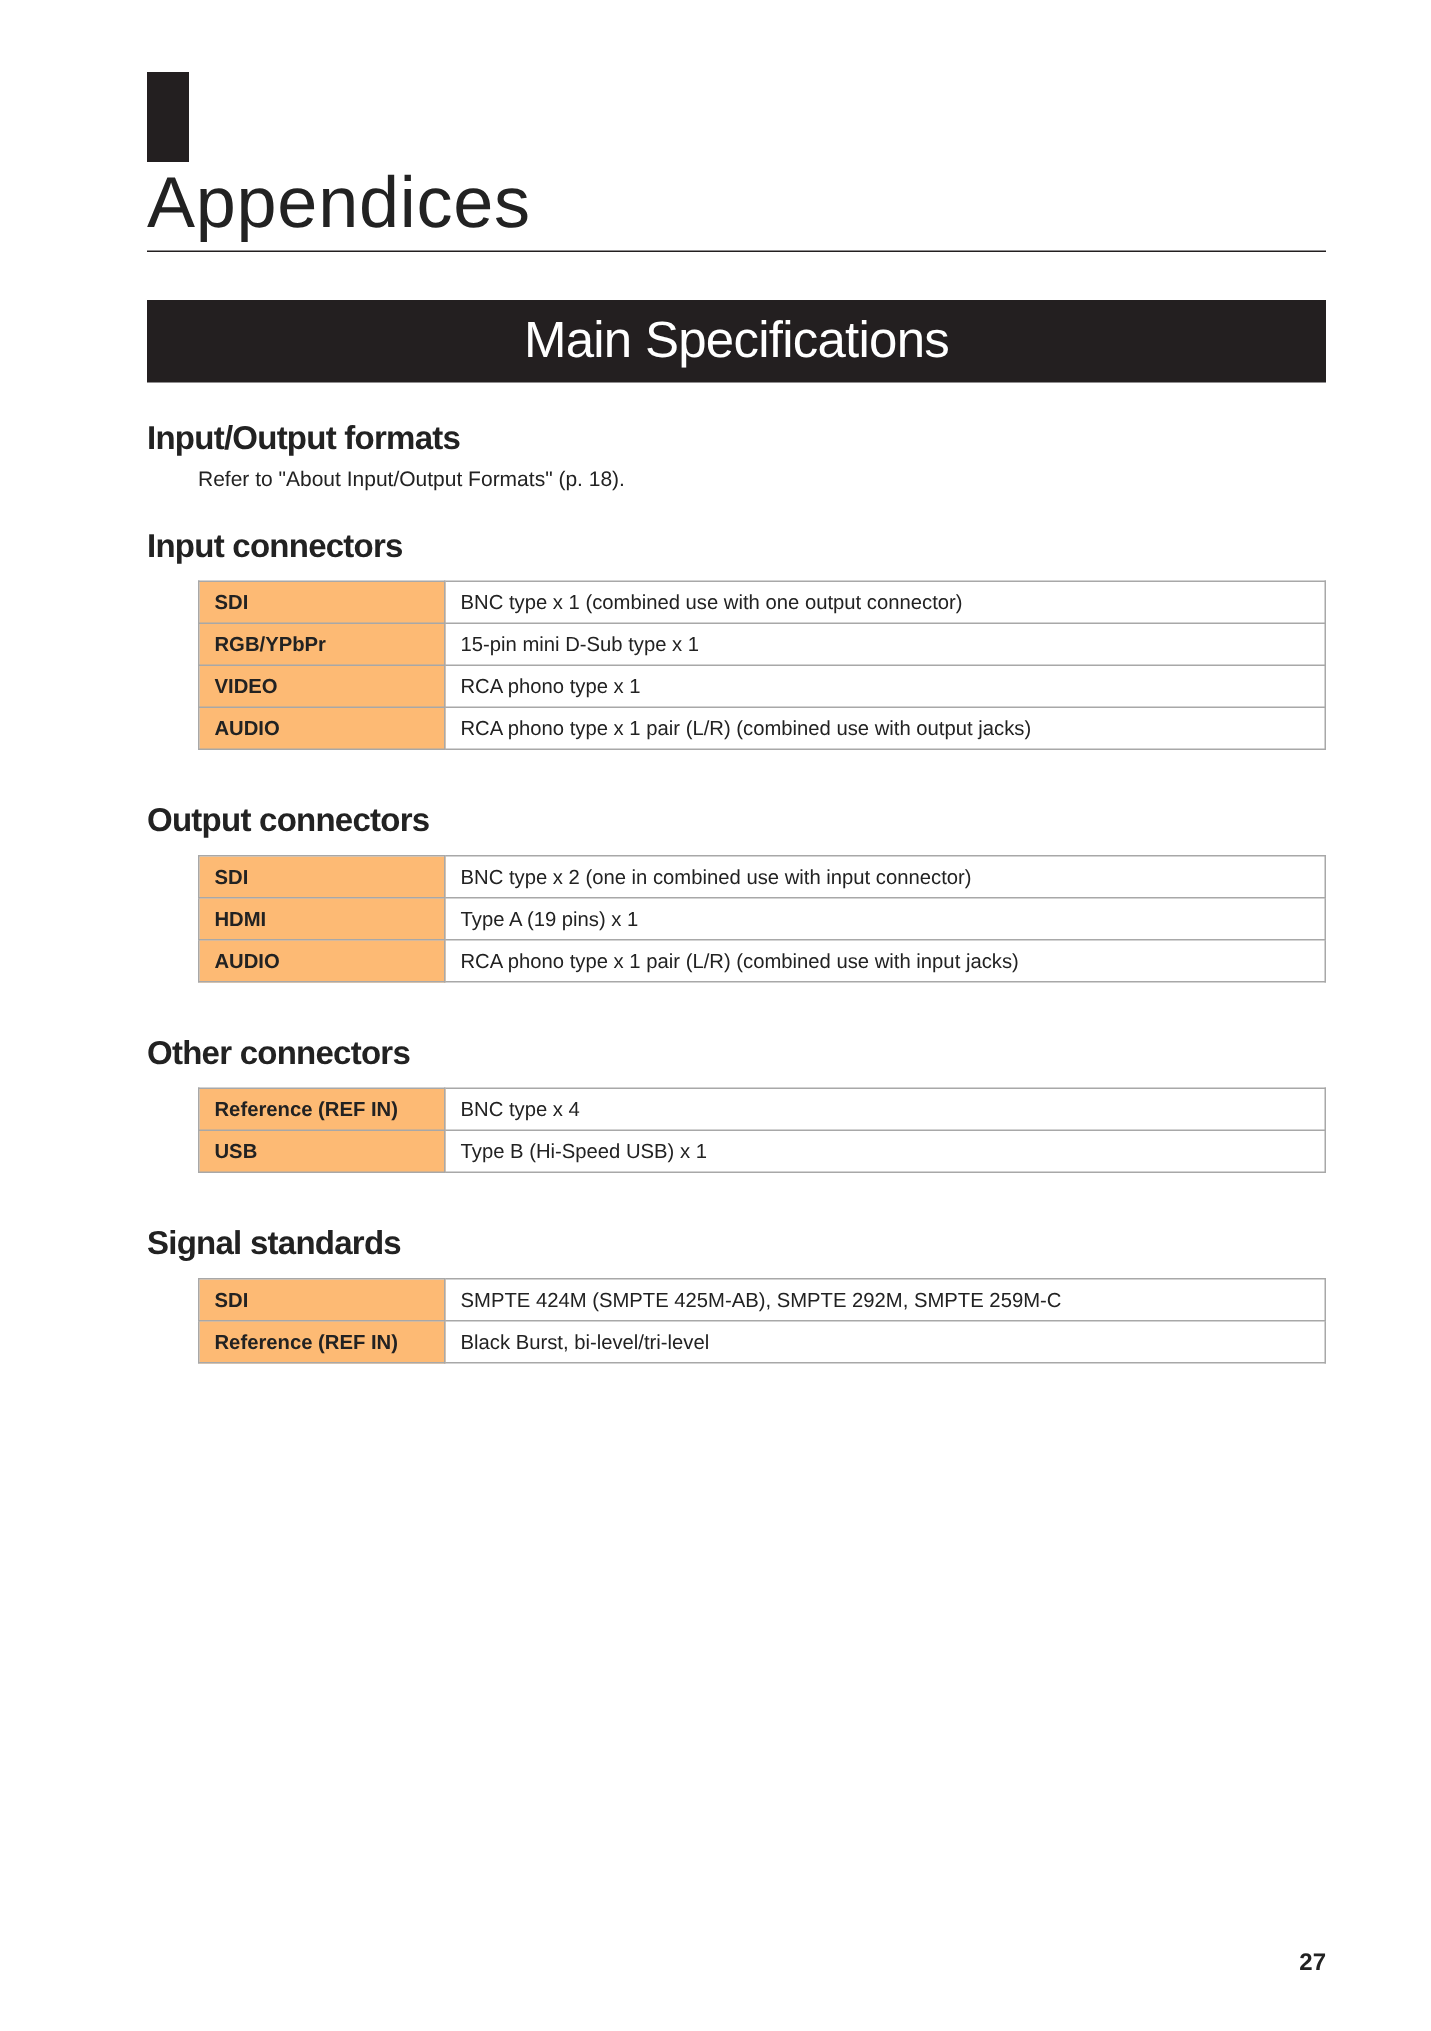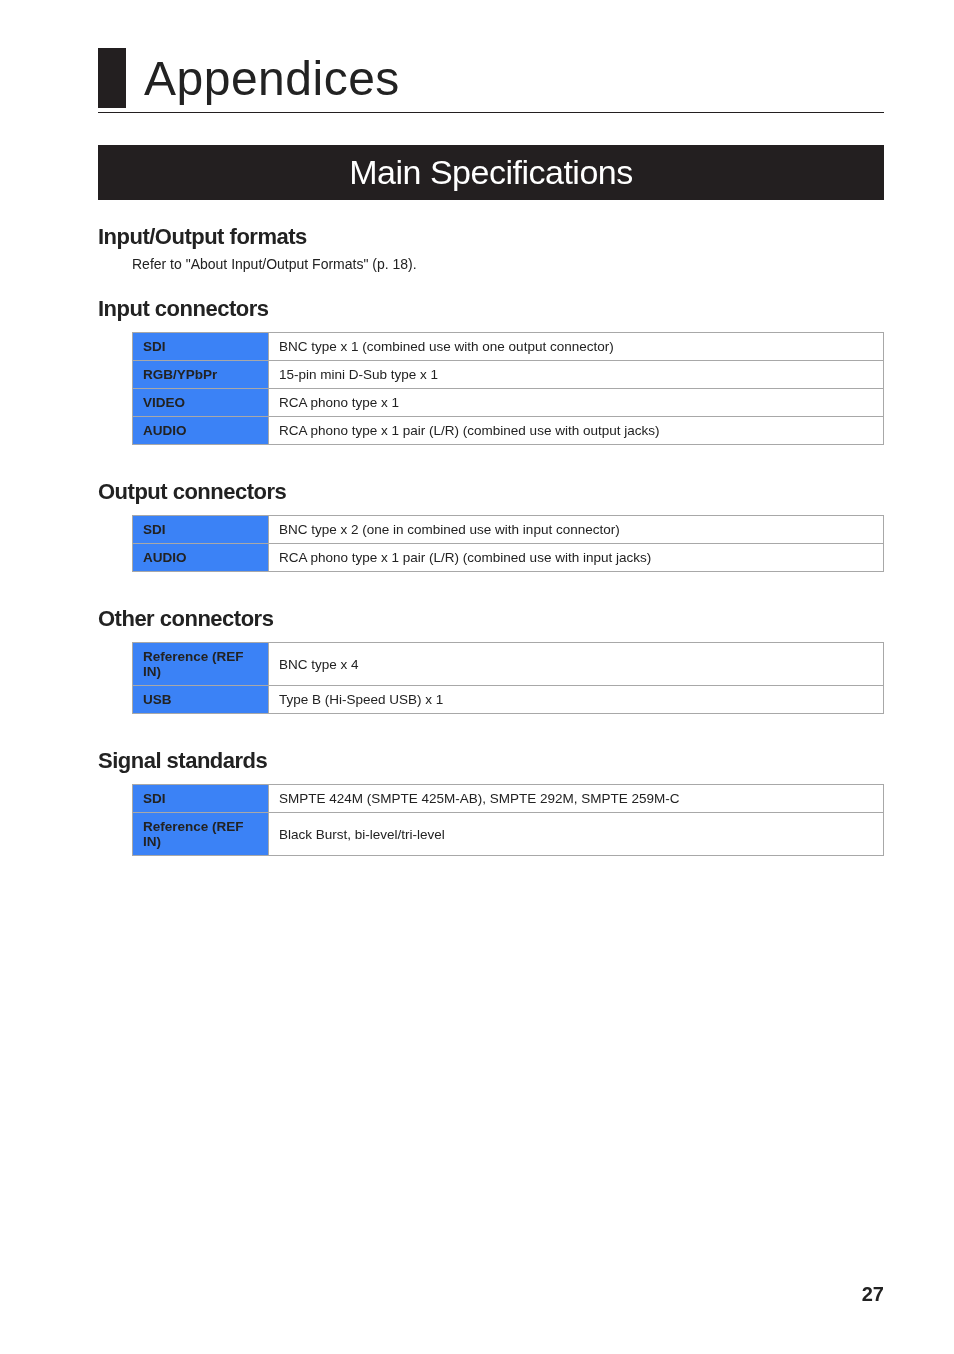--- a/index.html
+++ b/index.html
@@ -1,29 +1,29 @@
 <!DOCTYPE html>
 <html><head>
 <meta charset="utf-8">
 <style>
   * { box-sizing: border-box; margin: 0; padding: 0; }
   html, body { width: 954px; height: 1354px; background: #fff; }
   body { font-family: "Segoe UI", "Helvetica Neue", Arial, sans-serif; color: #222; position: relative; }
   .page { padding: 48px 70px 0 98px; }
-  .title-row { display: flex; align-items: center; margin-bottom: -8px; }
+  .title-row { display: flex; align-items: flex-start; margin-bottom: -8px; flex-direction: column; }
   .title-row .black-bar { width: 28px; height: 60px; background: #231f20; margin-right: 18px; }
   .title-row h1 { font-size: 48px; font-weight: 400; letter-spacing: 0.5px; }
   .hr-under-title { border: none; border-top: 1.5px solid #231f20; margin-top: 12px; }
   .section-band { background: #231f20; color: #fff; font-size: 34px; font-weight: 500; padding: 8px 20px; margin-top: 32px; letter-spacing: -0.5px; text-align: center; }
   h3.subhead { font-size: 22px; font-weight: 600; margin-top: 24px; letter-spacing: -0.5px; }
   .refer-line { font-size: 14px; margin-top: 6px; margin-left: 34px; }
   table.spec { width: 752px; border-collapse: collapse; margin-top: 10px; margin-left: 34px; font-size: 13.5px; }
   table.spec td, table.spec th { border: 1px solid #a8a8a8; padding: 6px 10px; text-align: left; vertical-align: middle; }
-  table.spec th { background: #3b82f6; font-weight: 700; width: 136px; }
-  .page-num { position: absolute; bottom: 48px; right: 70px; font-size: 20px; font-weight: 700; }
+  table.spec th { background: #fdba74; font-weight: 700; width: 164px; }
+  .page-num { position: absolute; bottom: 36px; right: 70px; font-size: 16px; font-weight: 700; }
 </style>
 </head>
 <body>
 
 <div class="page">
 
   <div class="title-row">
     <div class="black-bar"></div>
     <h1>Appendices</h1>
   </div>
@@ -57,20 +57,24 @@
     </table>
 
   <h3 class="subhead" style="margin-top:34px">Output connectors</h3>
   <table class="spec">
     <tbody>
         <tr>
       <th>SDI</th>
       <td>BNC type x 2 (one in combined use with input connector)</td>
     </tr>
     <tr>
+      <th>HDMI</th>
+      <td>Type A (19 pins) x 1</td>
+    </tr>
+    <tr>
       <th>AUDIO</th>
       <td>RCA phono type x 1 pair (L/R) (combined use with input jacks)</td>
     </tr>
   </tbody>
     </table>
 
   <h3 class="subhead" style="margin-top:34px">Other connectors</h3>
   <table class="spec">
     <tbody>
         <tr>

